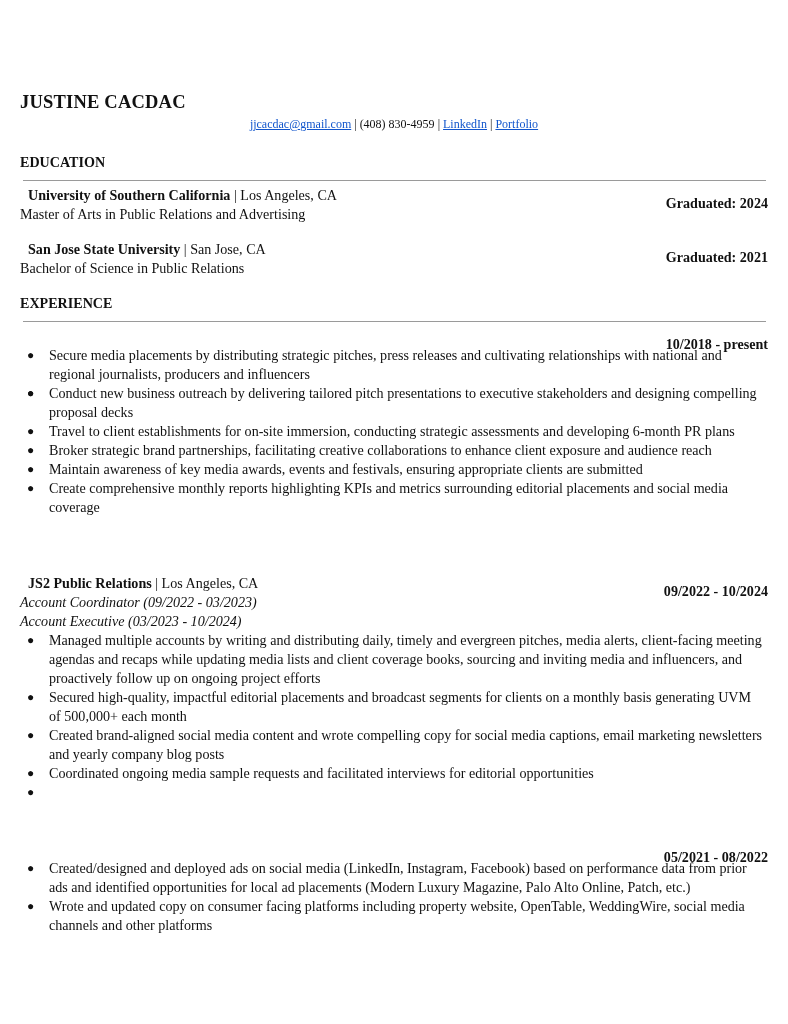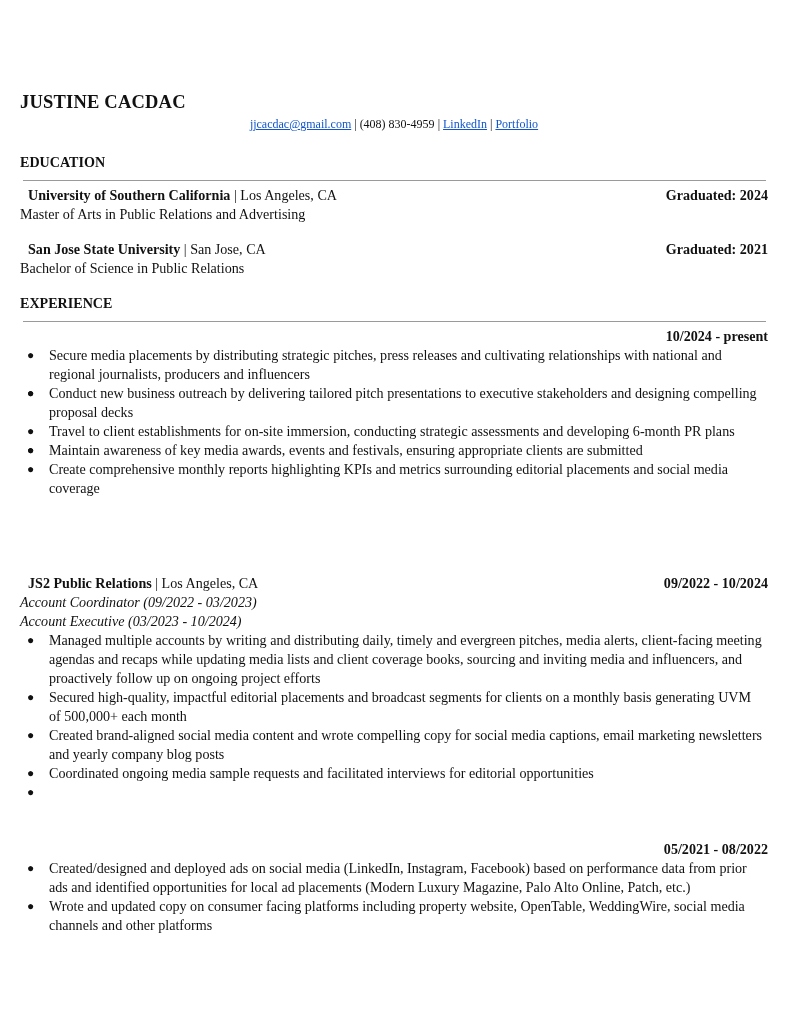--- a/index.html
+++ b/index.html
@@ -21,21 +21,21 @@
     .contact a { color: #1155cc; text-decoration: underline; }
     .section-title {
       position: absolute; left: 0; font-weight: bold; font-size: 14.1px; line-height: 18px;
     }
     .rule {
       position: absolute; left: 3px; width: 743px; height: 0;
       border-top: 1.5px solid #9a9a9a;
     }
     .row { position: absolute; left: 0; width: 748px; height: 19px; }
     .row .left { position: absolute; left: 8px; top: 0; white-space: nowrap; }
-    .row .right { position: absolute; right: 0; top: 0; font-weight: bold; white-space: nowrap; }
+    .row .right { position: absolute; right: 0; top: 8px; font-weight: bold; white-space: nowrap; }
     .b { font-weight: bold; }
     .i { font-style: italic; }
     .line { position: absolute; left: 0; white-space: nowrap; }
     ul.bullets {
       position: absolute; left: 0; width: 748px; margin: 0; padding: 0; list-style: none;
     }
     ul.bullets li {
       position: relative; padding-left: 29px; width: 715px; line-height: 19px;
     }
     ul.bullets li .dot {
@@ -64,28 +64,28 @@
   <div class="row" style="top:240px;">
     <span class="left"><span class="b">San Jose State University</span><span> | San Jose, CA</span></span>
     <span class="right">Graduated: 2021</span>
   </div>
   <div class="line" style="top:259px;">Bachelor of Science in Public Relations</div>
 
   <div class="section-title" style="top:294px;">EXPERIENCE</div>
   <div class="rule" style="top:321px;"></div>
 
   <div class="row" style="top:327px;">
-    <span class="right">10/2024 - present</span>
+    <span class="right">10/2018 - present</span>
   </div>
   <ul class="bullets" style="top:346px;">
     <li><span class="dot">●</span><span>Secure media placements by distributing strategic pitches, press releases and cultivating relationships with national and regional journalists, producers and influencers</span></li>
     <li><span class="dot">●</span></li>
     <li><span class="dot">●</span><span>Conduct new business outreach by delivering tailored pitch presentations to executive stakeholders and designing compelling proposal decks</span></li>
     <li><span class="dot">●</span><span>Travel to client establishments for on-site immersion, conducting strategic assessments and developing 6-month PR plans</span></li>
-    <li><span class="dot">●</span></li>
+    <li><span class="dot">●</span><span>Broker strategic brand partnerships, facilitating creative collaborations to enhance client exposure and audience reach</span></li>
     <li><span class="dot">●</span><span>Maintain awareness of key media awards, events and festivals, ensuring appropriate clients are submitted</span></li>
     <li><span class="dot">●</span><span>Create comprehensive monthly reports highlighting KPIs and metrics surrounding editorial placements and social media coverage</span></li>
   </ul>
 
   <div class="row" style="top:574px;">
     <span class="left"><span class="b">JS2 Public Relations</span><span> | Los Angeles, CA</span></span>
     <span class="right">09/2022 - 10/2024</span>
   </div>
   <div class="line i" style="top:593px;">Account Coordinator (09/2022 - 03/2023)</div>
   <div class="line i" style="top:612px;">Account Executive (03/2023 - 10/2024)</div>

